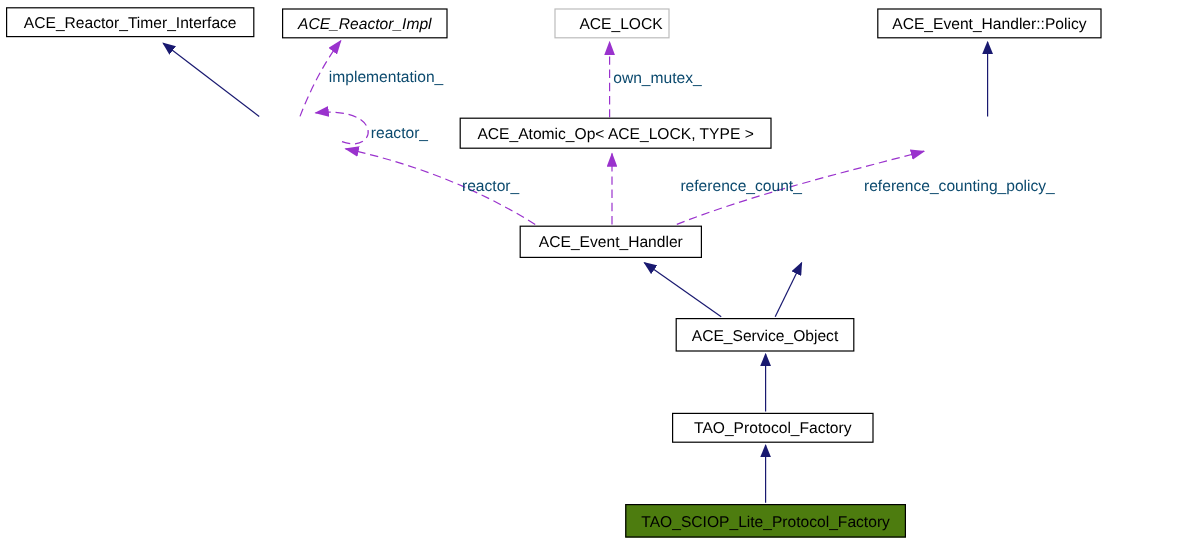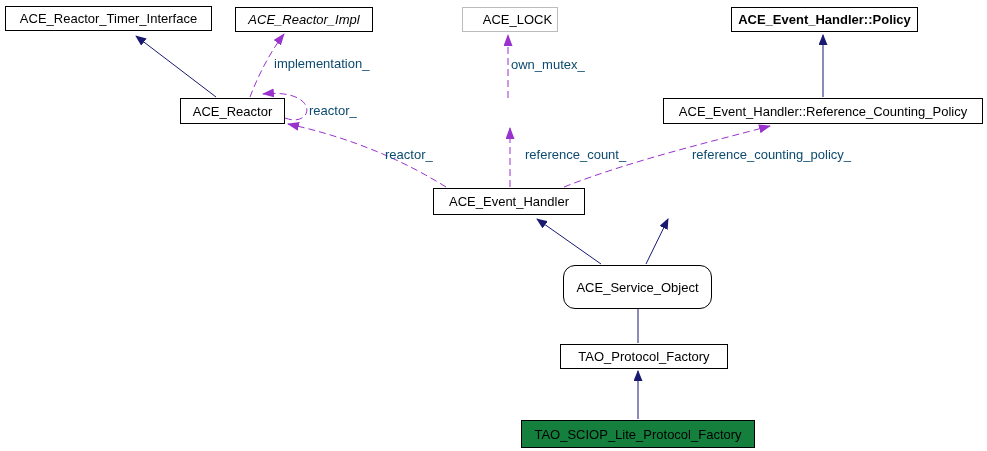--- a/index.html
+++ b/index.html
@@ -16,21 +16,21 @@
     box-sizing:border-box;
     border:1px solid #000000;
     background:#ffffff;
     color:#000000;
     font-size:13px;
     display:flex;align-items:center;justify-content:center;
     white-space:nowrap;
     cursor:pointer;
   }
   .node.undocumented{border-color:#bcbcbc;cursor:default;padding-left:15px;}
-  .node.current{background:#15803d;cursor:default;}
+  .node.current{background:#4d7c0f;cursor:default;}
   .edge-label{
     position:absolute;
     font-size:13px;line-height:13px;
     color:#0c4a6e;
     white-space:nowrap;
   }
 </style>
 </head>
 <body>
 
@@ -60,41 +60,40 @@
     <path d="M 510,187 L 510,128" stroke="#9a32cd" fill="none" stroke-width="1" stroke-dasharray="7,4" marker-end="url(#arrow-usage)"></path>
     <path d="M 564,187 C 630,161 706,143 770,126" stroke="#9a32cd" fill="none" stroke-width="1" stroke-dasharray="7,4" marker-end="url(#arrow-usage)"></path>
   </svg>
 
   <div class="node" style="left:5px;top:6px;width:207px;height:25px;">ACE_Reactor_Timer_Interface</div>
 
   <div class="node" style="left:235px;top:7px;width:138px;height:25px;font-style:italic;">ACE_Reactor_Impl</div>
 
   <div class="node undocumented" style="left:462px;top:7px;width:96px;height:25px;">ACE_LOCK</div>
 
-  <div class="node" style="left:731px;top:7px;width:187px;height:25px;font-weight:bold;">ACE_Event_Handler::Policy</div>
-
-  <div class="node" style="left:180px;top:98px;width:105px;height:26px;">ACE_Reactor</div>
+  <div class="node" style="left:731px;top:7px;width:187px;height:25px;">ACE_Event_Handler::Policy</div>
 
 
-  <div class="node" style="left:663px;top:98px;width:320px;height:26px;">ACE_Event_Handler::Reference_Counting_Policy</div>
+  <div class="node" style="left:383px;top:98px;width:260px;height:26px;">ACE_Atomic_Op&lt; ACE_LOCK, TYPE &gt;</div>
+
 
   <div class="node" style="left:433px;top:188px;width:152px;height:27px;">ACE_Event_Handler</div>
 
 
-  <div class="node" style="left:563px;top:265px;width:149px;height:44px;border-radius:12px;">ACE_Service_Object</div>
+  <div class="node" style="left:563px;top:265px;width:149px;height:28px;">ACE_Service_Object</div>
 
   <div class="node" style="left:560px;top:344px;width:168px;height:25px;">TAO_Protocol_Factory</div>
 
   <div class="node current" style="left:521px;top:420px;width:234px;height:28px;">TAO_SCIOP_Lite_Protocol_Factory</div>
 
   <span class="edge-label" style="left:274px;top:57px;">implementation_</span>
 
   <span class="edge-label" style="left:511px;top:58px;">own_mutex_</span>
 
   <span class="edge-label" style="left:309px;top:104px;">reactor_</span>
 
   <span class="edge-label" style="left:385px;top:148px;">reactor_</span>
 
-  <span class="edge-label" style="left:497px;top:148px;padding-left:28px;">reference_count_</span>
+  <span class="edge-label" style="left:539px;top:148px;padding-left:28px;">reference_count_</span>
 
-  <span class="edge-label" style="left:692px;top:148px;">reference_counting_policy_</span>
+  <span class="edge-label" style="left:720px;top:148px;">reference_counting_policy_</span>
 
 </div>
 
 </body></html>

